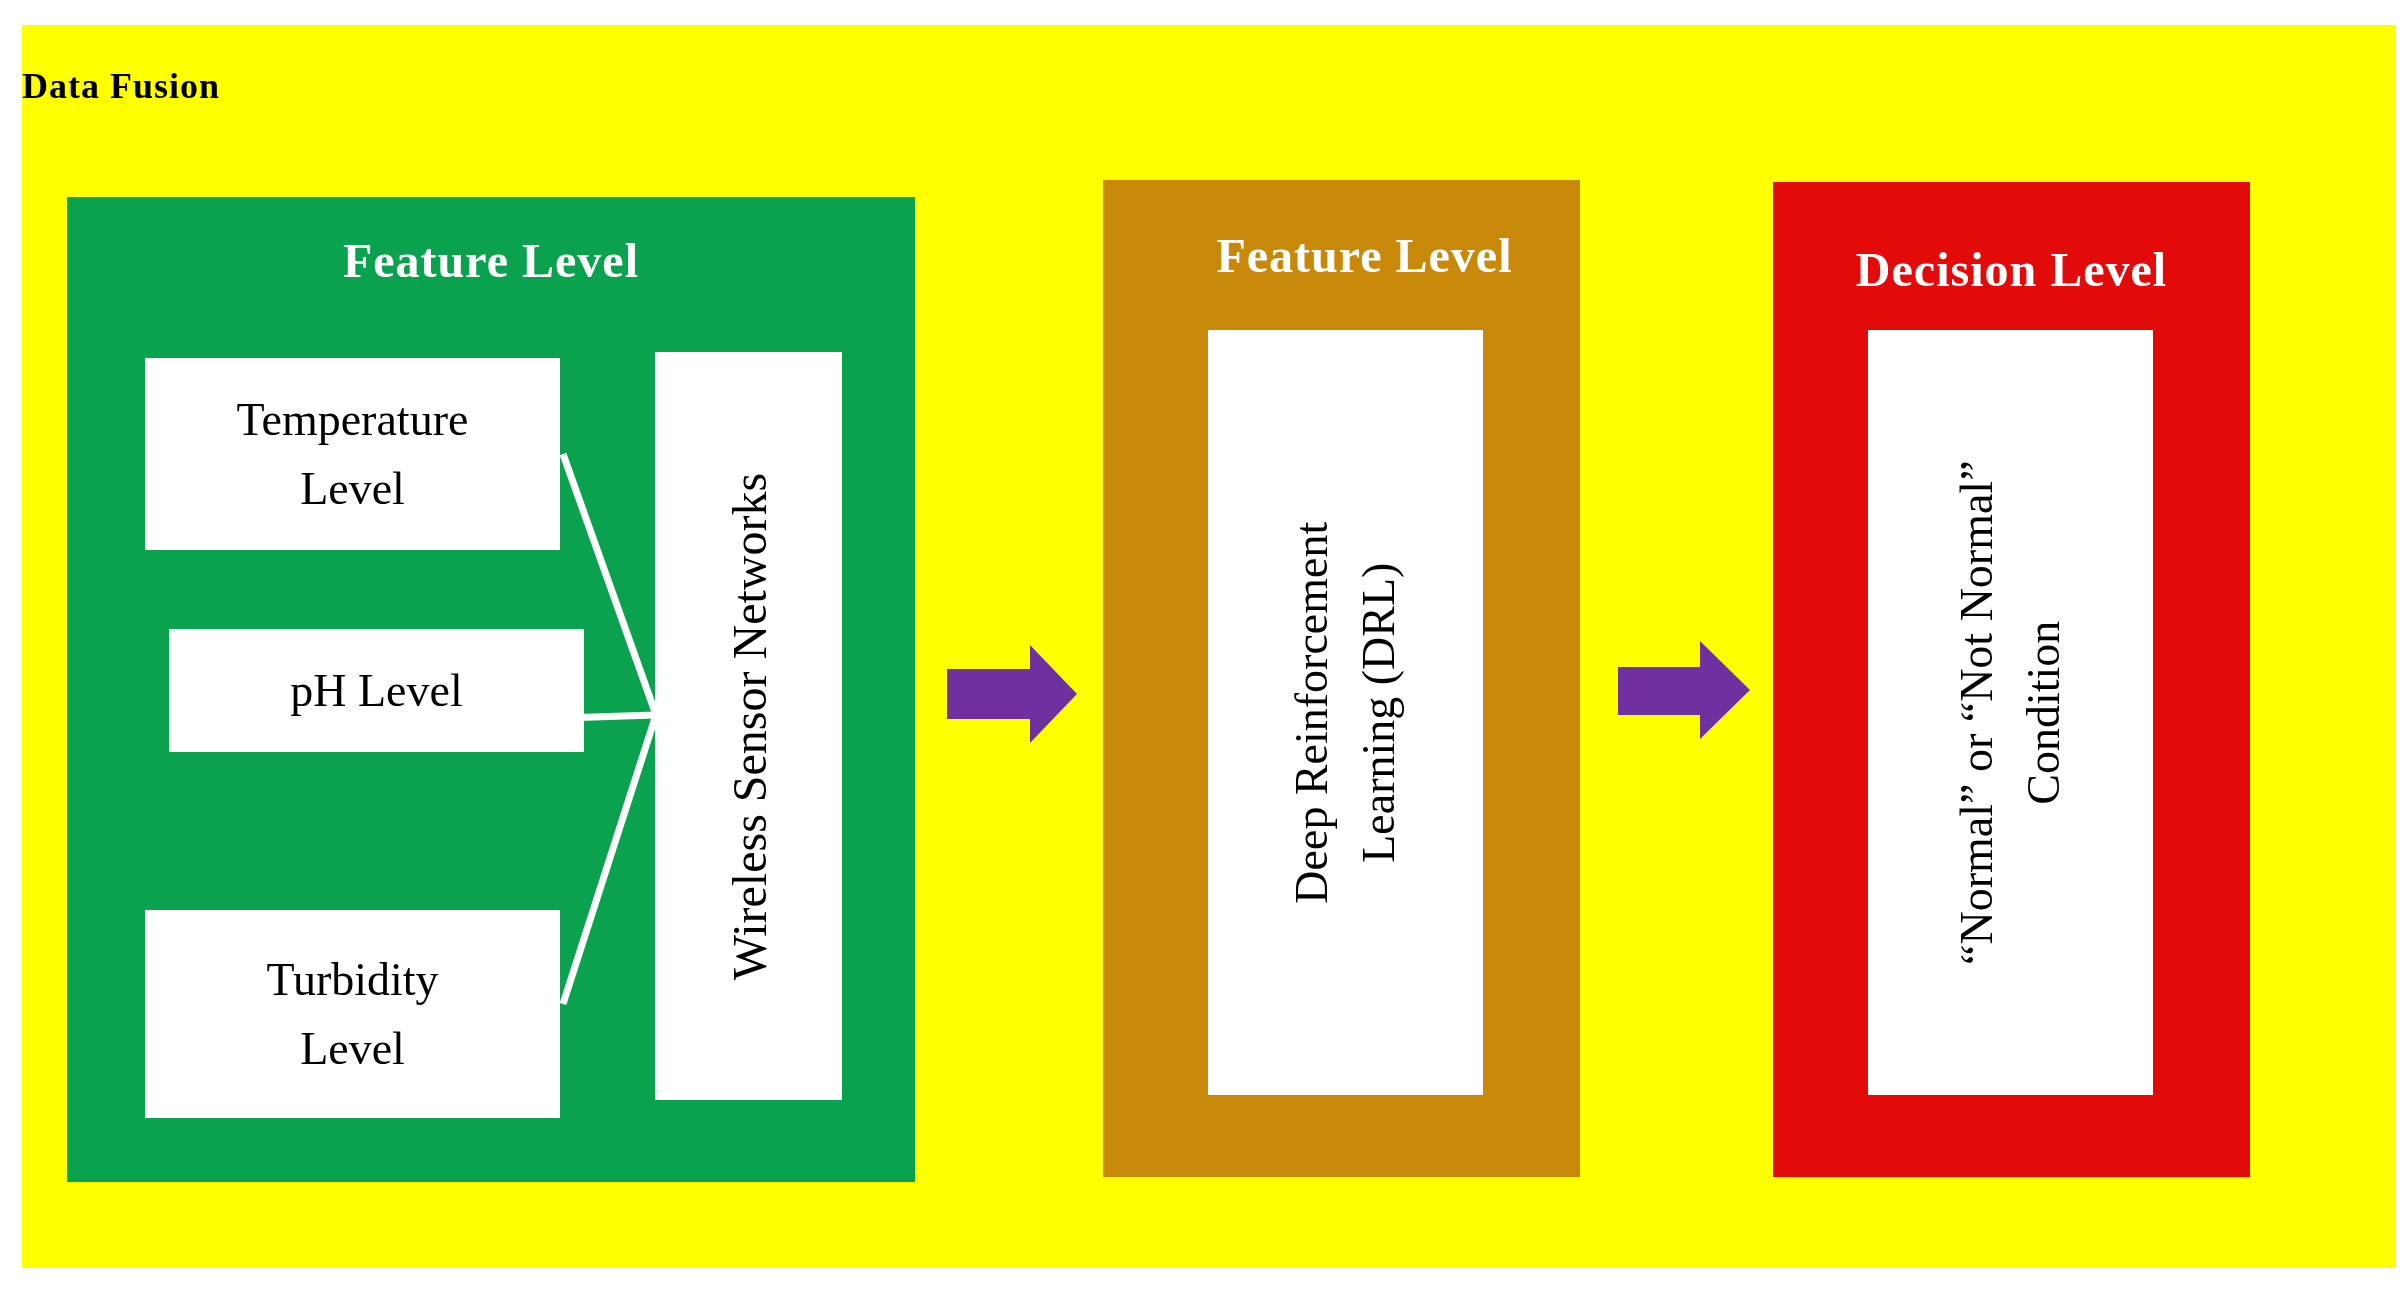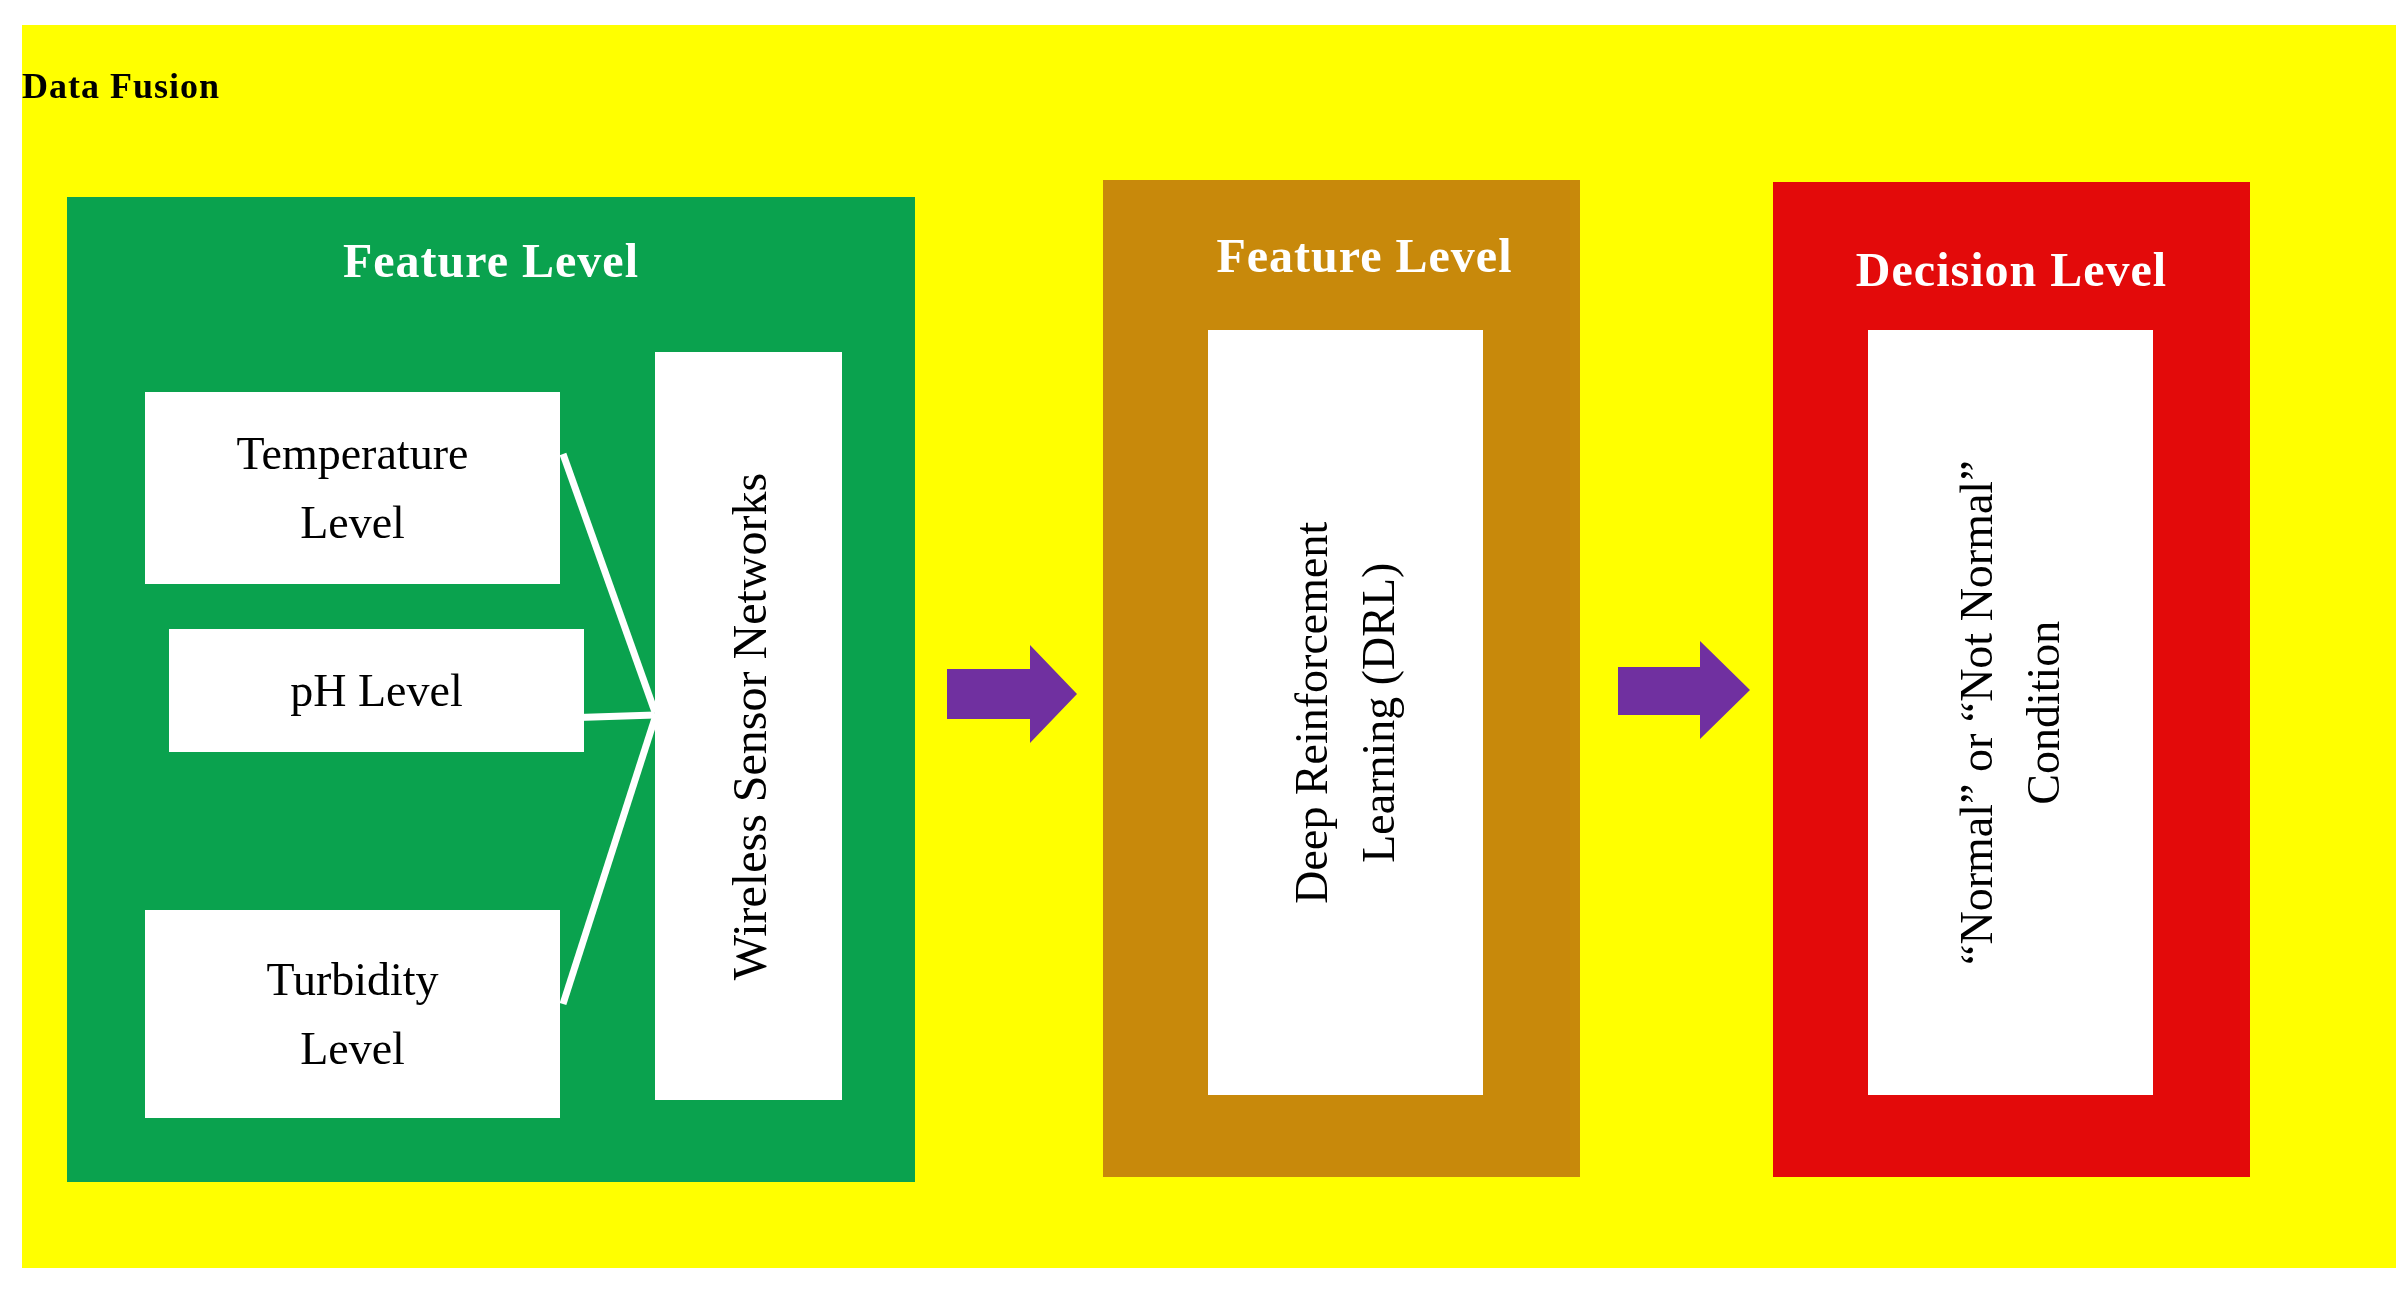--- a/index.html
+++ b/index.html
@@ -43,21 +43,21 @@
   }
   .panel-signal .panel-title{top:36px;}
   .panel-feature .panel-title{top:48px;padding-left:46px;}
   .panel-decision .panel-title{top:48px;margin-top:12px;}
   .wbox{
     position:absolute;background:var(--box-bg);
     display:flex;align-items:center;justify-content:center;
     color:var(--box-text);
   }
   .sensor{left:78px;width:415px;font-size:46px;line-height:1.5;text-align:center;white-space:pre-line;}
-  .sensor-temp{top:161px;height:192px;margin-top:34px;}
+  .sensor-temp{top:161px;height:192px;}
   .sensor-ph{top:432px;height:123px;margin-left:24px;}
   .sensor-turb{top:713px;height:208px;}
   .vbox{overflow:visible;}
   .vtext{
     flex:0 0 auto;
     transform:rotate(-90deg);
     text-align:center;white-space:pre-line;
     color:var(--box-text);
   }
   .wsn-box{left:588px;top:155px;width:187px;height:748px;}

